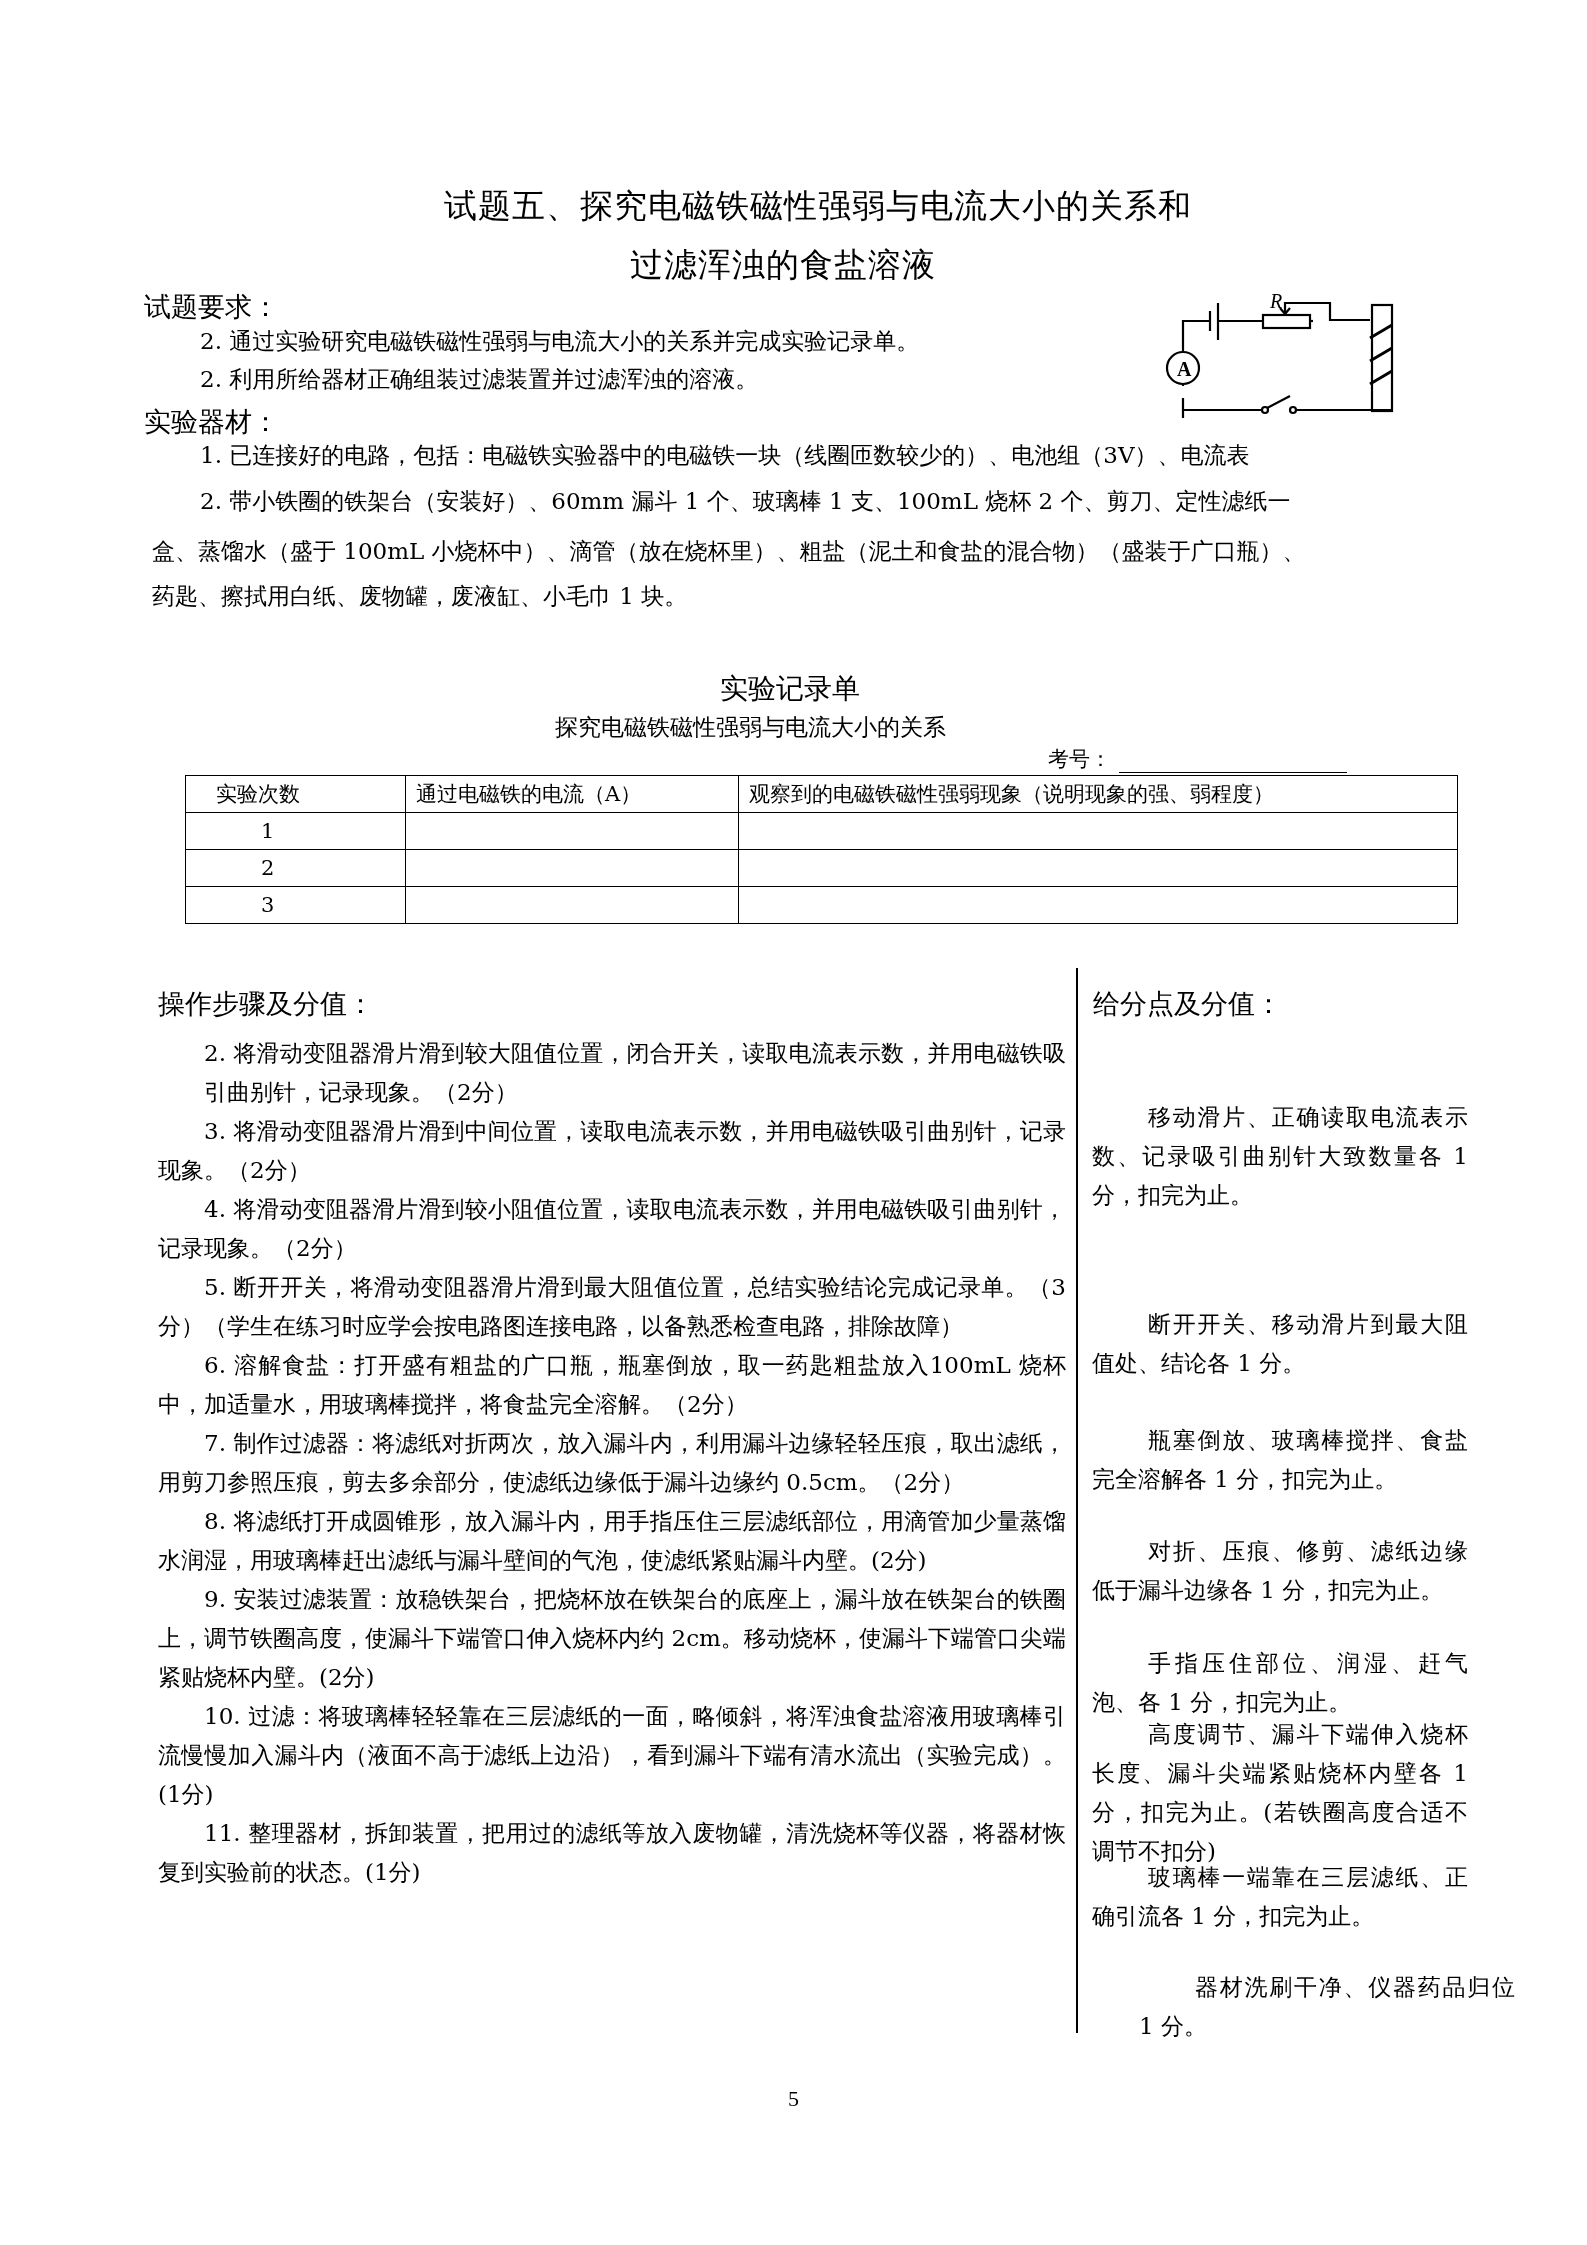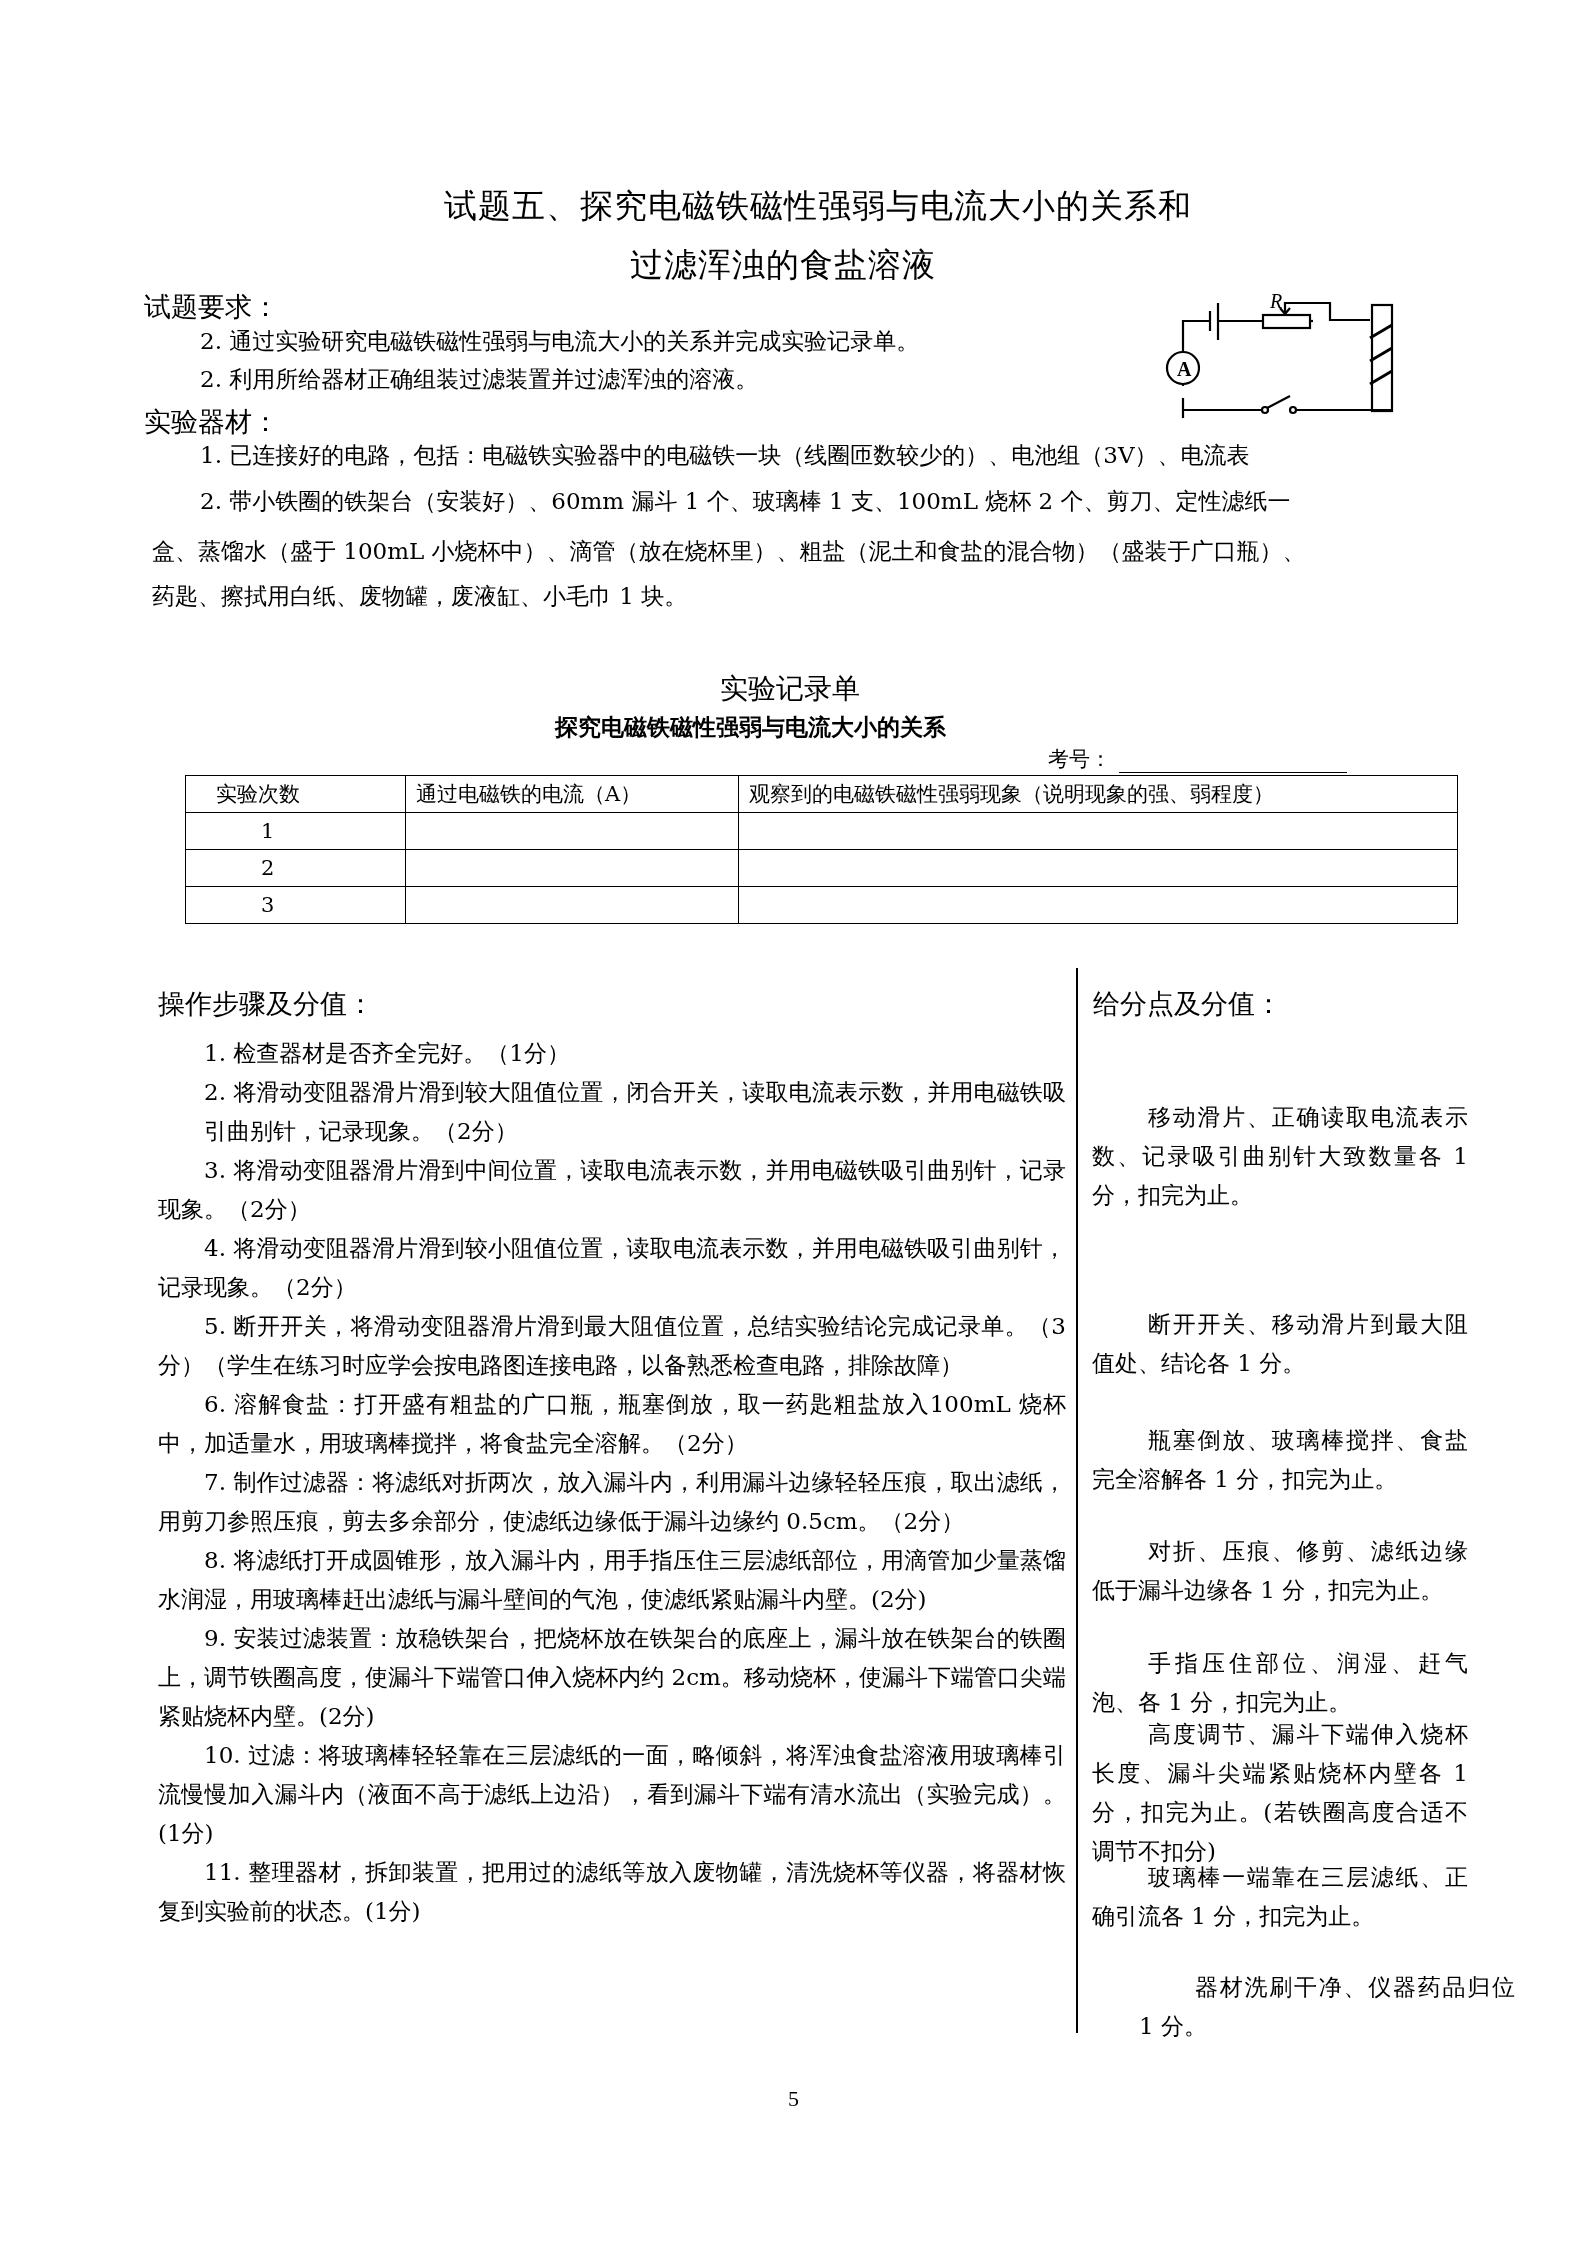--- a/index.html
+++ b/index.html
@@ -5,21 +5,21 @@
   html, body { margin: 0; padding: 0; background: #ffffff; }
   body { width: 1587px; height: 2245px; position: relative; overflow: hidden;
          font-family: "DejaVu Serif", "Liberation Serif", serif; color: #000; }
   .abs { position: absolute; }
   .title { font-family: "DejaVu Sans", sans-serif; font-size: 33px; letter-spacing: 1px; white-space: nowrap; }
   .sec-head { font-family: "DejaVu Sans", sans-serif; font-size: 27px; white-space: nowrap; }
   .body-text { font-size: 23px; line-height: 38px; }
   .line { white-space: nowrap; }
   .req-item { font-size: 23px; white-space: nowrap; }
   .rec-title { font-family: "DejaVu Sans", sans-serif; font-size: 28px; white-space: nowrap; }
-  .rec-sub { font-family: "DejaVu Sans", sans-serif; font-weight: bold; font-size: 23px; white-space: nowrap; }
+  .rec-sub { font-family: "DejaVu Sans", sans-serif; font-weight: normal; font-size: 23px; white-space: nowrap; }
   .exam-no { font-size: 21px; white-space: nowrap; }
   .exam-no .blank { display: inline-block; width: 228px; border-bottom: 1.5px solid #000; height: 22px; vertical-align: bottom; margin-left: 8px; }
   table.rec { position: absolute; left: 185px; top: 775px; width: 1273px; border-collapse: collapse; font-size: 21px; }
   table.rec td { border: 1.5px solid #000; height: 36px; padding: 0 10px; vertical-align: middle; }
   table.rec td.num { text-align: center; }
   .col-divider { position: absolute; left: 1076px; top: 968px; width: 1.5px; height: 1065px; background: #000; }
   .step { font-size: 23px; line-height: 39px; text-indent: 46px; text-align: justify; margin: 0; }
   .step.hang { text-indent: 0; padding-left: 46px; }
   .score { font-size: 23px; line-height: 39px; text-indent: 56px; text-align: justify; margin: 0; }
   .pageno { font-family: "Liberation Serif", serif; font-size: 22px; }
@@ -109,21 +109,20 @@
     <td></td>
     <td></td>
   </tr>
 </tbody>
   </table>
 
 <div class="col-divider"></div>
 
 <div class="abs sec-head" style="left:158px; top:986px;">操作步骤及分值：</div>
 <div class="abs" style="left:158px; top:1034px; width:908px;">
-  <p class="step">1. 检查器材是否齐全完好。（1分）</p>
   <p class="step hang">2. 将滑动变阻器滑片滑到较大阻值位置，闭合开关，读取电流表示数，并用电磁铁吸引曲别针，记录现象。（2分）</p>
   <p class="step">3. 将滑动变阻器滑片滑到中间位置，读取电流表示数，并用电磁铁吸引曲别针，记录现象。（2分）</p>
   <p class="step">4. 将滑动变阻器滑片滑到较小阻值位置，读取电流表示数，并用电磁铁吸引曲别针，记录现象。（2分）</p>
   <p class="step">5. 断开开关，将滑动变阻器滑片滑到最大阻值位置，总结实验结论完成记录单。（3分）（学生在练习时应学会按电路图连接电路，以备熟悉检查电路，排除故障）</p>
   <p class="step">6. 溶解食盐：打开盛有粗盐的广口瓶，瓶塞倒放，取一药匙粗盐放入100mL 烧杯中，加适量水，用玻璃棒搅拌，将食盐完全溶解。（2分）</p>
   <p class="step">7. 制作过滤器：将滤纸对折两次，放入漏斗内，利用漏斗边缘轻轻压痕，取出滤纸，用剪刀参照压痕，剪去多余部分，使滤纸边缘低于漏斗边缘约 0.5cm。（2分）</p>
   <p class="step">8. 将滤纸打开成圆锥形，放入漏斗内，用手指压住三层滤纸部位，用滴管加少量蒸馏水润湿，用玻璃棒赶出滤纸与漏斗壁间的气泡，使滤纸紧贴漏斗内壁。(2分)</p>
   <p class="step">9. 安装过滤装置：放稳铁架台，把烧杯放在铁架台的底座上，漏斗放在铁架台的铁圈上，调节铁圈高度，使漏斗下端管口伸入烧杯内约 2cm。移动烧杯，使漏斗下端管口尖端紧贴烧杯内壁。(2分)</p>
   <p class="step">10. 过滤：将玻璃棒轻轻靠在三层滤纸的一面，略倾斜，将浑浊食盐溶液用玻璃棒引流慢慢加入漏斗内（液面不高于滤纸上边沿），看到漏斗下端有清水流出（实验完成）。(1分)</p>
   <p class="step">11. 整理器材，拆卸装置，把用过的滤纸等放入废物罐，清洗烧杯等仪器，将器材恢复到实验前的状态。(1分)</p>

